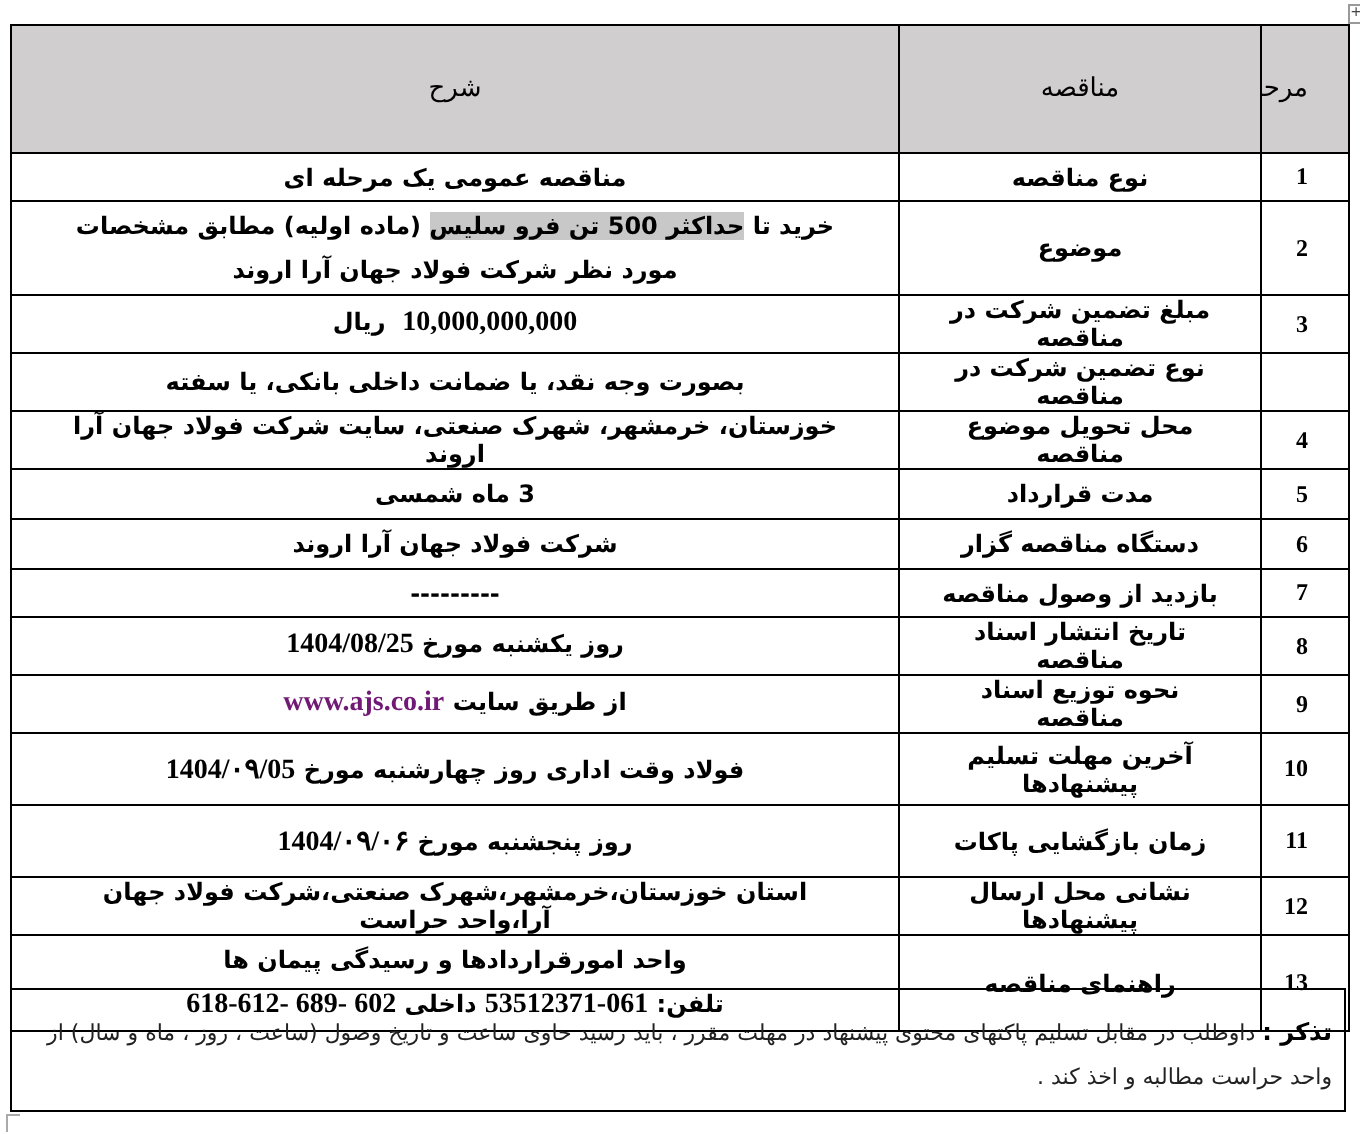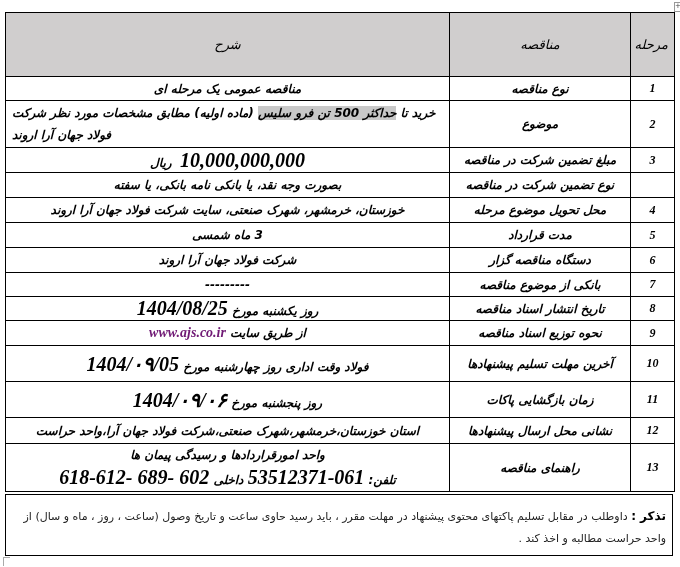--- a/index.html
+++ b/index.html
@@ -2,33 +2,33 @@
 <html><head>
 <meta charset="utf-8">
 <style>
   html, body { margin: 0; padding: 0; background: #ffffff; }
   body { width: 680px; height: 567px; position: relative; overflow: hidden;
          font-family: "DejaVu Sans", sans-serif; color: #000; }
   .anchor-mark { position: absolute; left: 674px; top: 2px; width: 6px; height: 8px;
                  border: 1px solid #999; font-size: 7px; line-height: 7px; text-align: center; color: #444; }
   table.tender { position: absolute; left: 5px; top: 12px; width: 669px;
                  border-collapse: collapse; direction: rtl; table-layout: fixed; }
-  table.tender td, table.tender th { border: 1px solid #000; padding: 0 6px; text-align: center;
-                 vertical-align: middle; font-size: 12px; font-weight: bold; overflow: hidden; font-style: italic; }
+  table.tender td, table.tender th { border: 1px solid #000; padding: 0 20px; text-align: center;
+                 vertical-align: middle; font-size: 12px; font-weight: bold; overflow: hidden; }
   table.tender th { background: #d0cece; font-weight: normal; font-size: 13px; height: 63px; }
   col.c-num { width: 44px; }
   col.c-title { width: 181px; }
   col.c-desc { width: 444px; }
   td.num { font-family: "Liberation Serif", serif; font-size: 15px; }
   td.title { font-size: 12px; }
   td.desc { font-size: 12px; }
-  td.desc.multi { text-align: left; line-height: 22px; }
+  td.desc.multi { text-align: center; line-height: 22px; }
   .hl { background: #c8c8c8; }
   .red { color: #701a75; font-family: "Liberation Serif", serif; font-size: 14px; }
-  .serif-num { font-family: "Liberation Serif", serif; font-size: 20px; }
+  .serif-num { font-family: "Liberation Serif", serif; font-size: 14px; }
   .footer-box { position: absolute; left: 5px; top: 494px; width: 668px; height: 62px;
                 border: 1px solid #000; direction: rtl; text-align: right; box-sizing: border-box;
                 padding: 10px 6px 0 6px; font-size: 11px; line-height: 22px; font-weight: normal; color: #222; }
   .footer-box b { font-weight: bold; font-size: 12px; color: #000; }
   .corner-mark { position: absolute; left: 3px; top: 557px; width: 6px; height: 8px;
                  border-left: 1px solid #aaa; border-top: 1px solid #aaa; }
 </style>
 </head>
 <body>
 
@@ -59,40 +59,40 @@
       <td class="desc multi"><span>خرید تا </span><span class="hl">حداکثر 500 تن فرو سلیس</span><span> (ماده اولیه) مطابق مشخصات مورد نظر شرکت فولاد جهان آرا اروند</span></td>
     </tr>
     <tr style="height:25px">
       <td class="num">3</td>
       <td class="title">مبلغ تضمین شرکت در مناقصه</td>
       <td class="desc"><span class="serif-num">10,000,000,000</span>&nbsp;&nbsp;<span>ریال</span></td>
     </tr>
     <tr style="height:25px">
       <td class="num"></td>
       <td class="title">نوع تضمین شرکت در مناقصه</td>
-      <td class="desc">بصورت وجه نقد، یا بانکی نامه بانکی، یا سفته</td>
+      <td class="desc">بصورت وجه نقد، یا ضمانت داخلی بانکی، یا سفته</td>
     </tr>
     <tr style="height:25px">
       <td class="num">4</td>
-      <td class="title">محل تحویل موضوع مرحله</td>
+      <td class="title">محل تحویل موضوع مناقصه</td>
       <td class="desc">خوزستان، خرمشهر، شهرک صنعتی، سایت شرکت فولاد جهان آرا اروند</td>
     </tr>
     <tr style="height:25px">
       <td class="num">5</td>
       <td class="title">مدت قرارداد</td>
       <td class="desc">3 ماه شمسی</td>
     </tr>
     <tr style="height:25px">
       <td class="num">6</td>
       <td class="title">دستگاه مناقصه گزار</td>
       <td class="desc">شرکت فولاد جهان آرا اروند</td>
     </tr>
     <tr style="height:24px">
       <td class="num">7</td>
-      <td class="title">بانکی از موضوع مناقصه</td>
+      <td class="title">بازدید از وصول مناقصه</td>
       <td class="desc">---------</td>
     </tr>
     <tr style="height:24px">
       <td class="num">8</td>
       <td class="title">تاریخ انتشار اسناد مناقصه</td>
       <td class="desc"><span>روز یکشنبه مورخ </span><span class="serif-num">1404/08/25</span></td>
     </tr>
     <tr style="height:25px">
       <td class="num">9</td>
       <td class="title">نحوه توزیع اسناد مناقصه</td>

